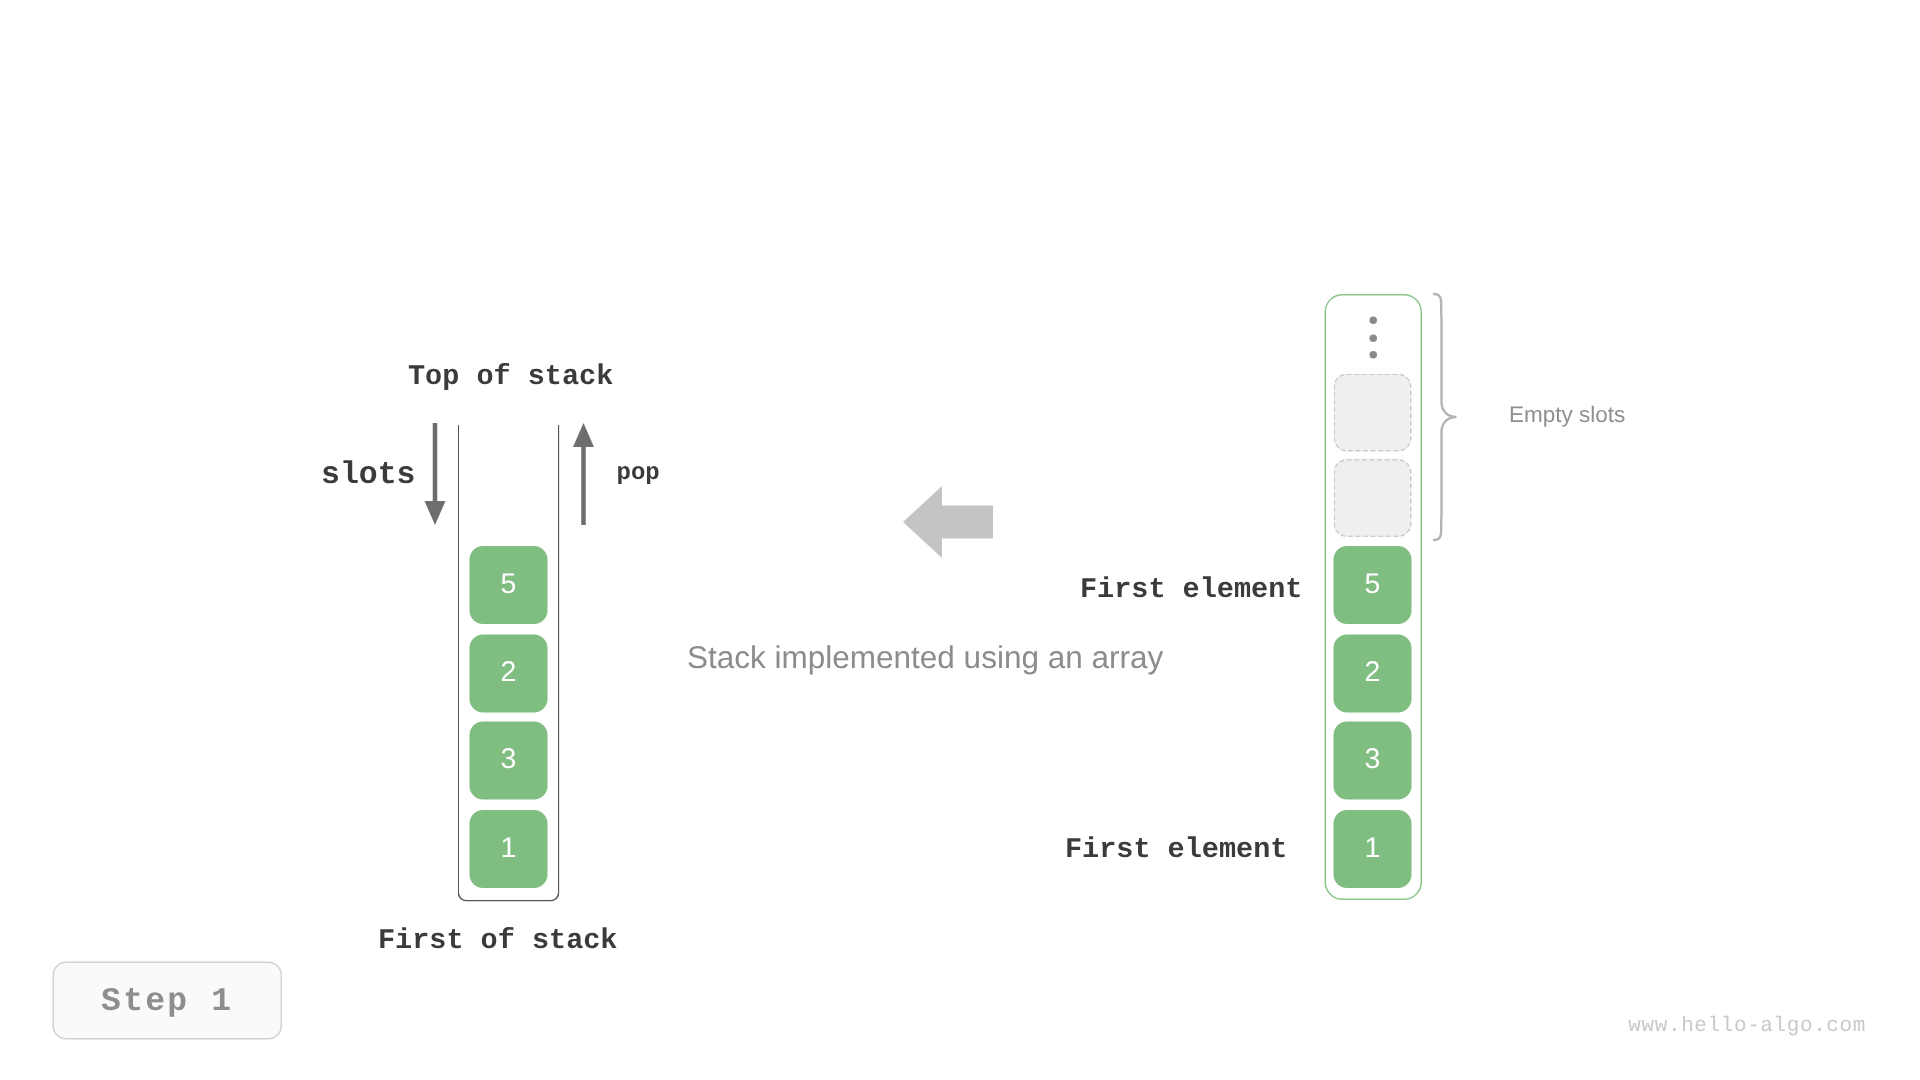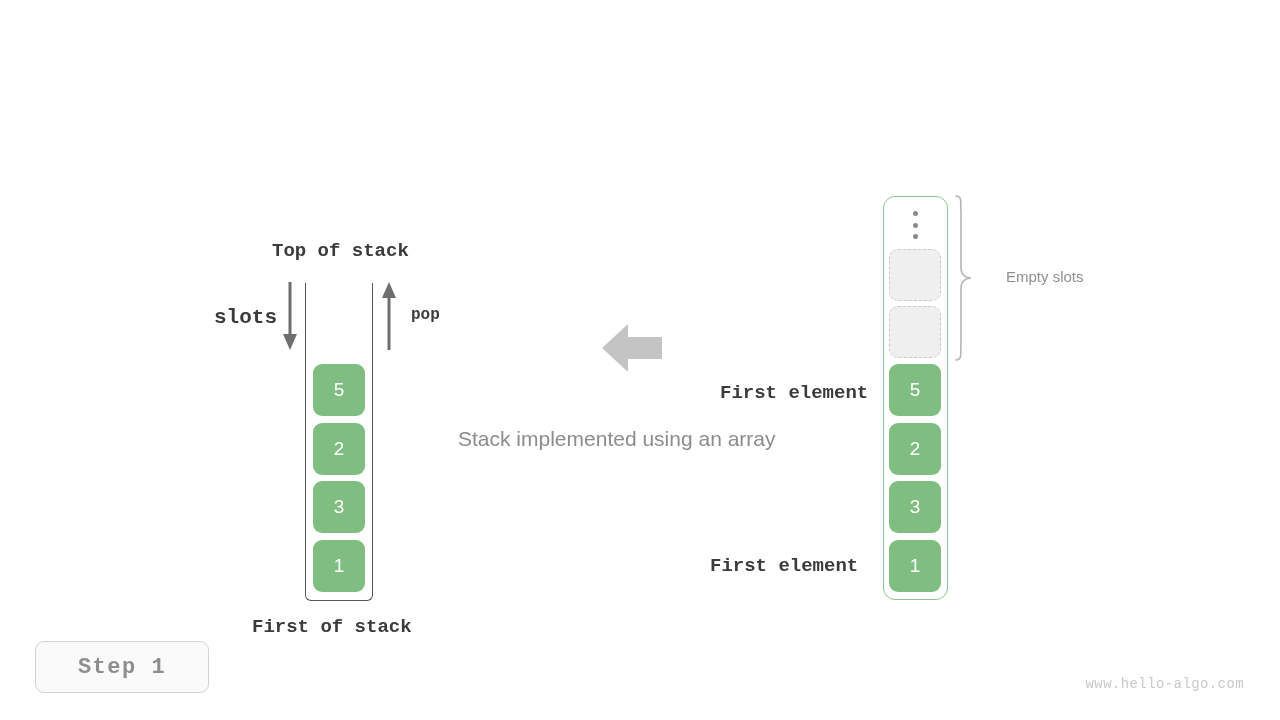--- a/index.html
+++ b/index.html
@@ -175,21 +175,21 @@
   #empty-slots-label { left: 994px; top: 268px; }
 
   #last-element-label  { left: 720px; top: 382px; }
   #first-element-label { left: 710px; top: 555px; }
 
   
   #step-badge {
     position: absolute;
     left: 35px;
     top: 641px;
-    width: 174px;
+    width: 153px;
     height: 52px;
     border: 1.4px solid #d2d2d2;
     border-radius: 9px;
     background: #fafafa;
     display: flex;
     align-items: center;
     justify-content: center;
     box-sizing: border-box;
   }
   #step-badge-text {

